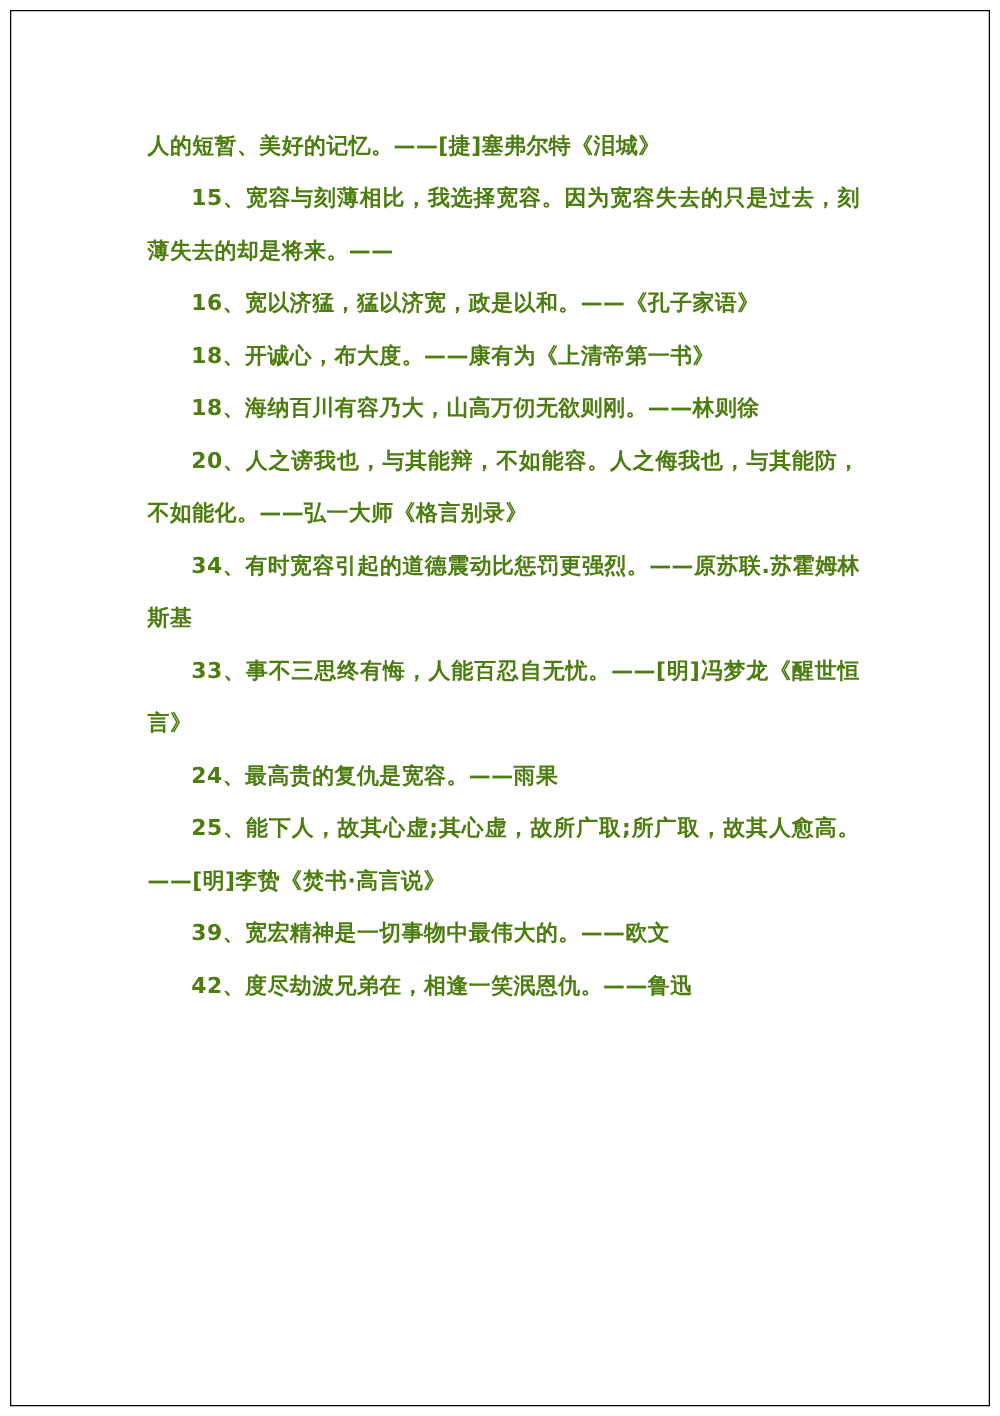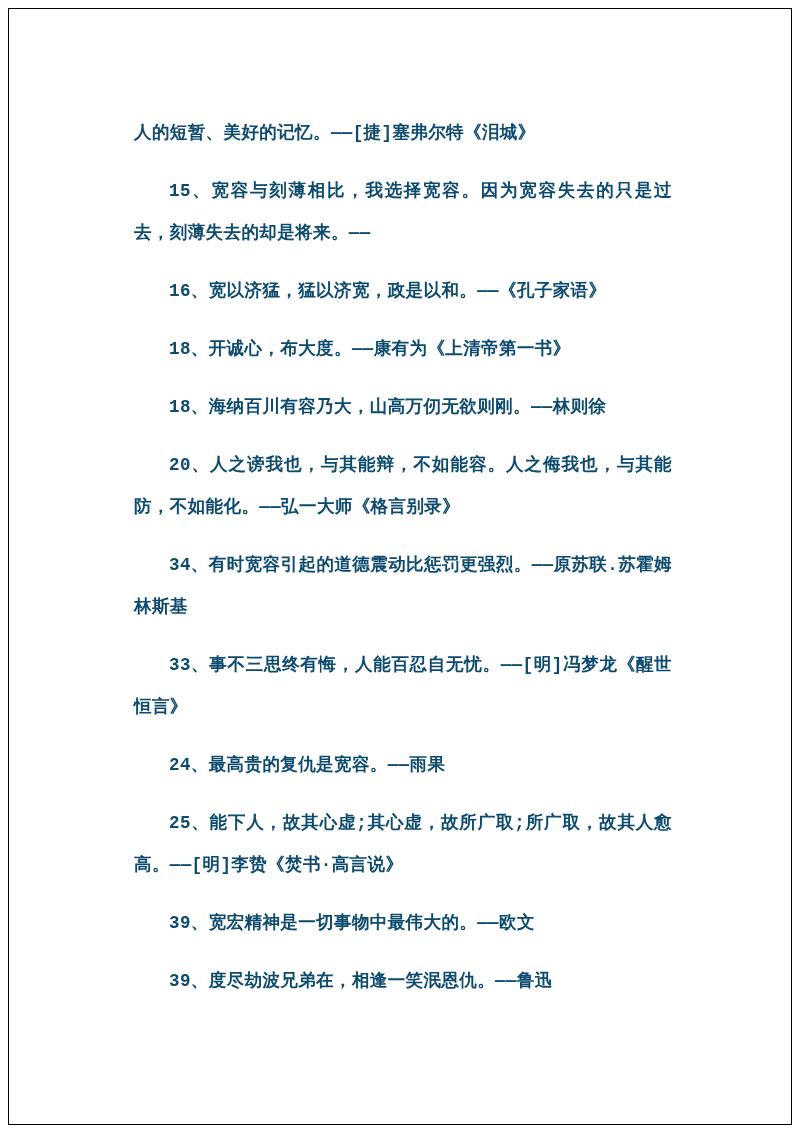--- a/index.html
+++ b/index.html
@@ -29,28 +29,27 @@
   }
   .content {
     position: absolute;
     left: 118px;
     top: 96px;
     width: 570px;
   }
   .para {
     font-size: 17.5px;
     line-height: 42px;
-    color: #0c4a6e;
+    color: #4d7c0f;
     letter-spacing: 0.4px;
     text-align: justify;
     text-justify: inter-ideograph;
     font-weight: 600;
-    margin: 16px;
+    margin: 0;
     word-break: break-all;
-    font-family: Liberation Mono, monospace;
   }
   .indent {
     text-indent: 2em;
   }
 </style>
 </head>
 <body>
 
 <div class="page">
   <div class="page-border"></div>
@@ -59,15 +58,15 @@
     <p class="para indent">15、宽容与刻薄相比，我选择宽容。因为宽容失去的只是过去，刻薄失去的却是将来。——</p>
     <p class="para indent">16、宽以济猛，猛以济宽，政是以和。——《孔子家语》</p>
     <p class="para indent">18、开诚心，布大度。——康有为《上清帝第一书》</p>
     <p class="para indent">18、海纳百川有容乃大，山高万仞无欲则刚。——林则徐</p>
     <p class="para indent">20、人之谤我也，与其能辩，不如能容。人之侮我也，与其能防，不如能化。——弘一大师《格言别录》</p>
     <p class="para indent">34、有时宽容引起的道德震动比惩罚更强烈。——原苏联.苏霍姆林斯基</p>
     <p class="para indent">33、事不三思终有悔，人能百忍自无忧。——[明]冯梦龙《醒世恒言》</p>
     <p class="para indent">24、最高贵的复仇是宽容。——雨果</p>
     <p class="para indent">25、能下人，故其心虚;其心虚，故所广取;所广取，故其人愈高。——[明]李贽《焚书·高言说》</p>
     <p class="para indent">39、宽宏精神是一切事物中最伟大的。——欧文</p>
-    <p class="para indent">39、度尽劫波兄弟在，相逢一笑泯恩仇。——鲁迅</p>
+    <p class="para indent">42、度尽劫波兄弟在，相逢一笑泯恩仇。——鲁迅</p>
   </div>
 </div>
 
 </body></html>

